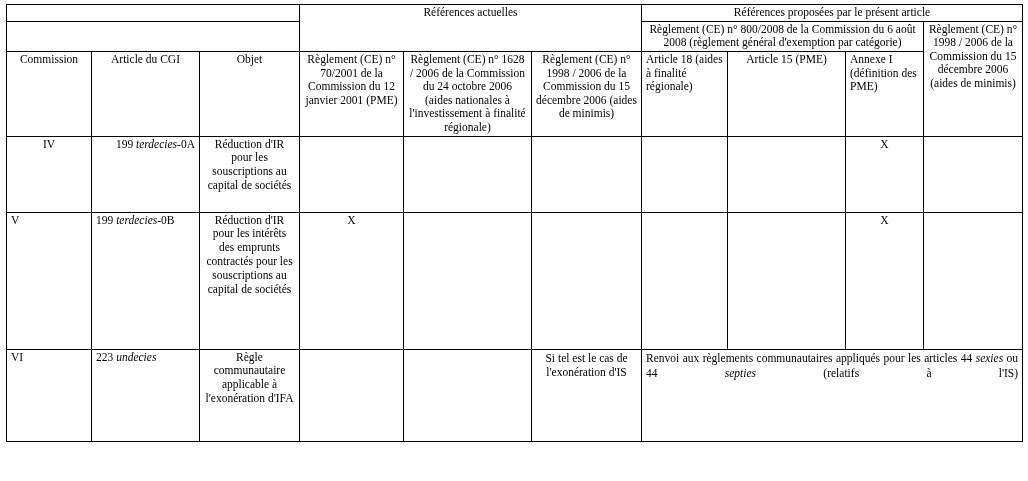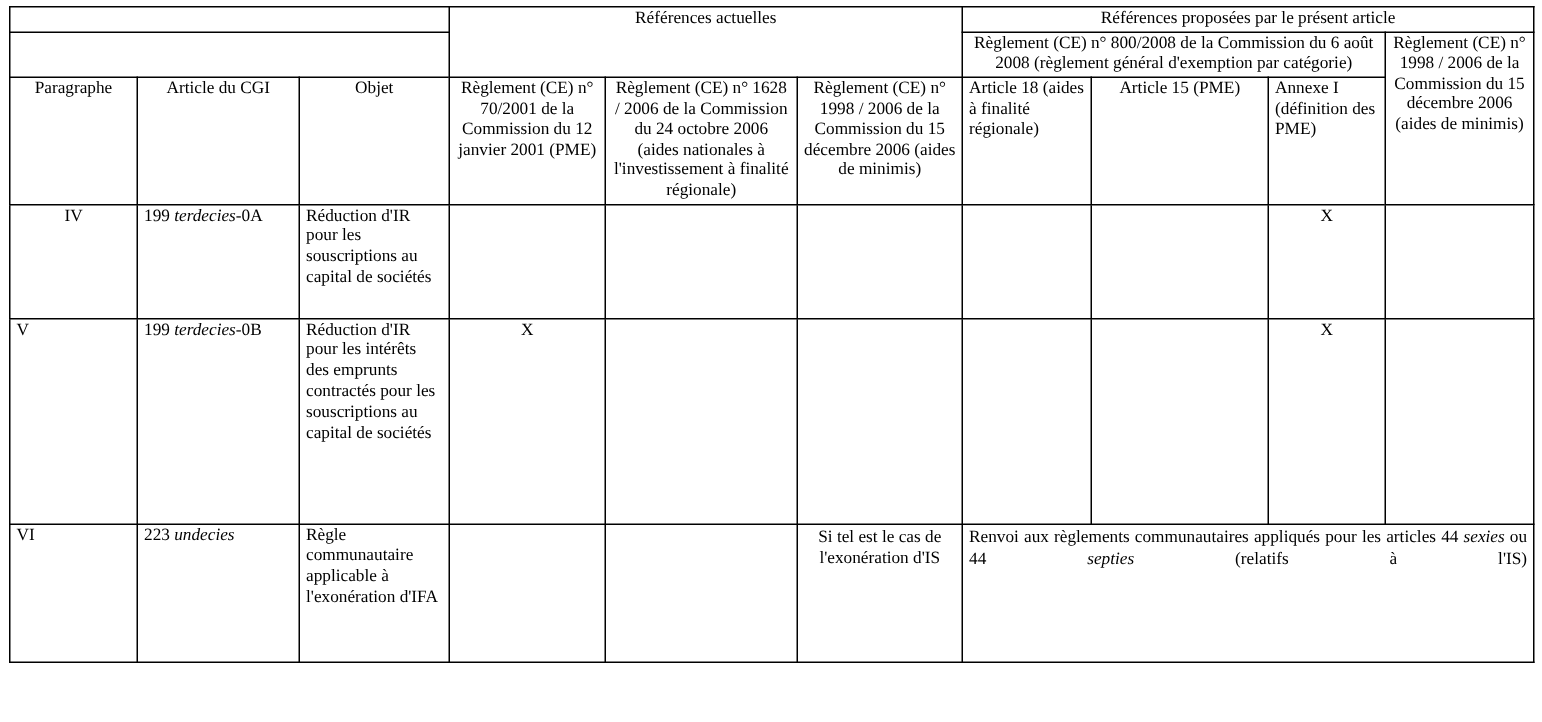--- a/index.html
+++ b/index.html
@@ -61,27 +61,27 @@
     border-left: none;
   }
   
   .cell-para {
     vertical-align: bottom;
     text-align: center;
     padding-bottom: 5px;
   }
   .cell-art {
     vertical-align: bottom;
-    text-align: left;
+    text-align: right;
     padding-bottom: 5px;
     margin-top: 12px;
   }
   .cell-objet {
     vertical-align: top;
-    text-align: left;
+    text-align: center;
     line-height: 1.2;
   }
   .cell-x {
     text-align: center;
     vertical-align: middle;
   }
   .cell-center-mid {
     text-align: center;
     vertical-align: middle;
     line-height: 1.25;
@@ -125,21 +125,21 @@
         <td class="hdr-span-proposees" colspan="4">Références proposées par le présent article</td>
       </tr>
 
       <tr>
         <td class="blank-head-first" colspan="3"></td>
         <td class="hdr-800" colspan="3">Règlement (CE) n° 800/2008 de la Commission du 6 août 2008 (règlement général d'exemption par catégorie)</td>
         <td class="hdr-col" rowspan="2">Règlement (CE) n° 1998 / 2006 de la Commission du 15 décembre 2006 (aides de minimis)</td>
       </tr>
 
       <tr>
-        <td class="hdr-col">Paragraphe</td>
+        <td class="hdr-col">Commission</td>
         <td class="hdr-col">Article du CGI</td>
         <td class="hdr-col">Objet</td>
         <td class="hdr-col">Règlement (CE) n° 70/2001 de la Commission du 12 janvier 2001 (PME)</td>
         <td class="hdr-col">Règlement (CE) n° 1628 / 2006 de la Commission du 24 octobre 2006 (aides nationales à l'investissement à finalité régionale)</td>
         <td class="hdr-col">Règlement (CE) n° 1998 / 2006 de la Commission du 15 décembre 2006 (aides de minimis)</td>
         <td class="hdr-col left-align">Article 18 (aides à finalité régionale)</td>
         <td class="hdr-col">Article 15 (PME)</td>
         <td class="hdr-col left-align">Annexe I (définition des PME)</td>
       </tr>
 

